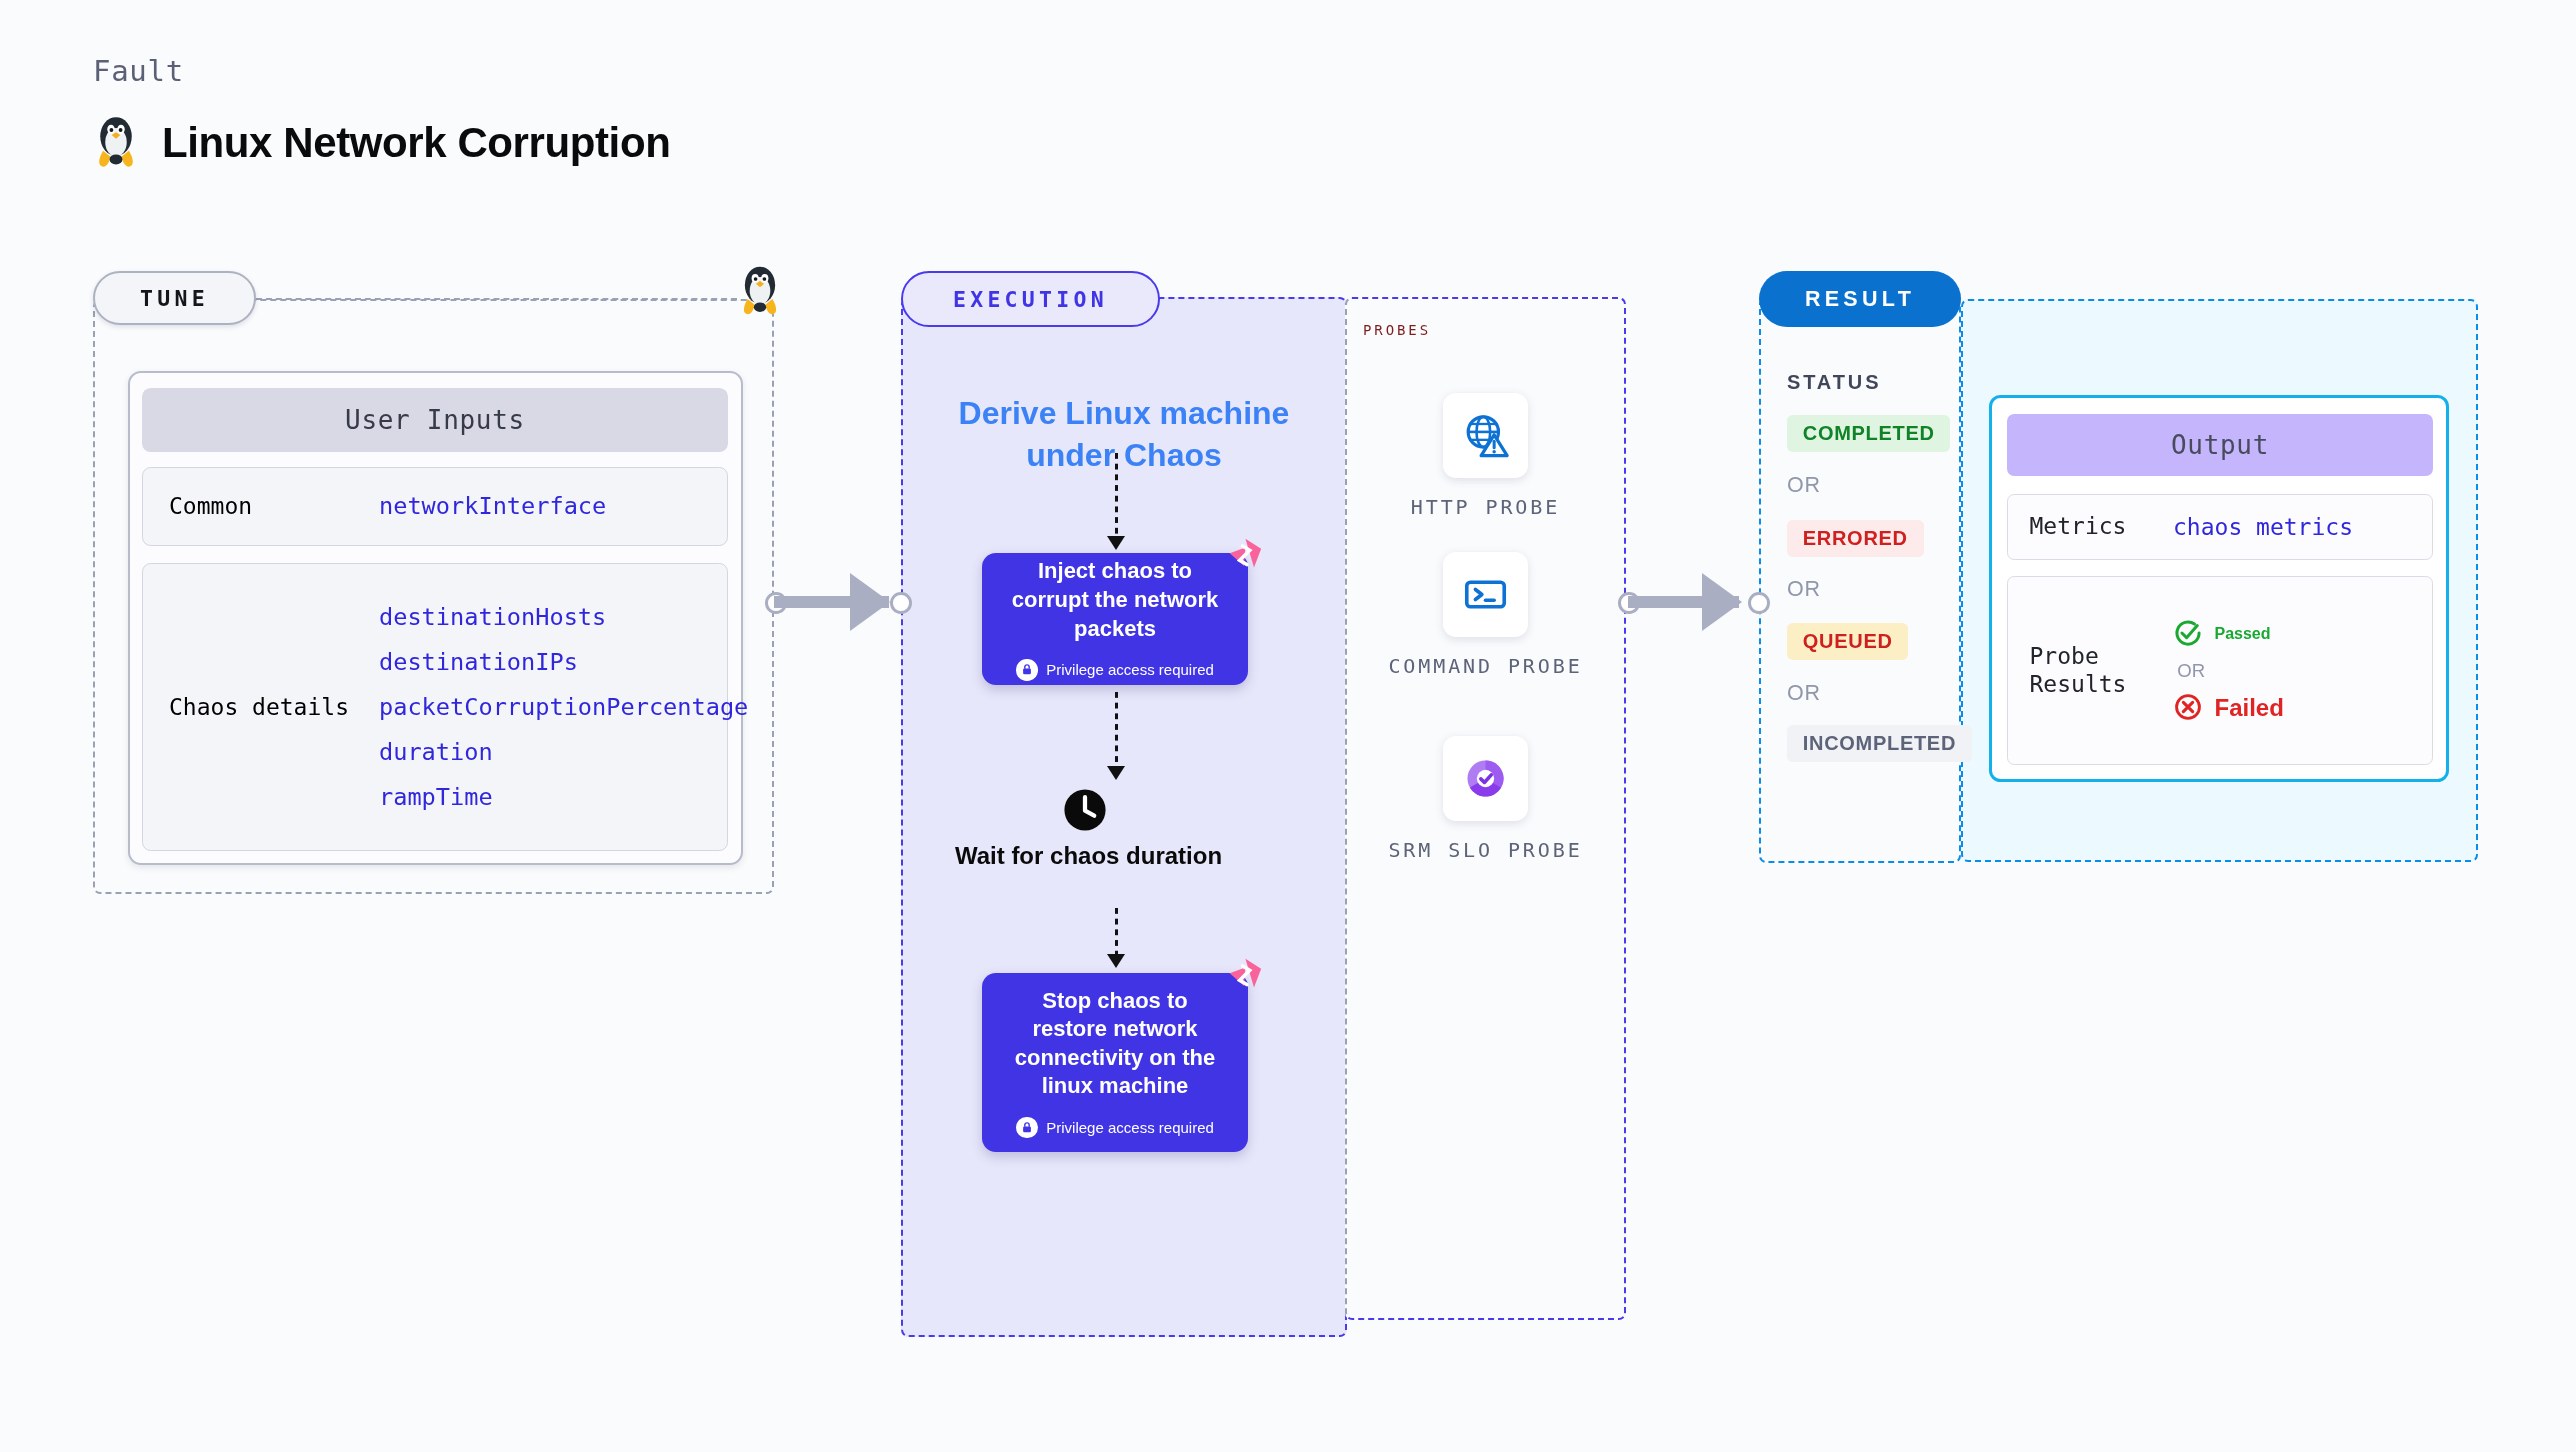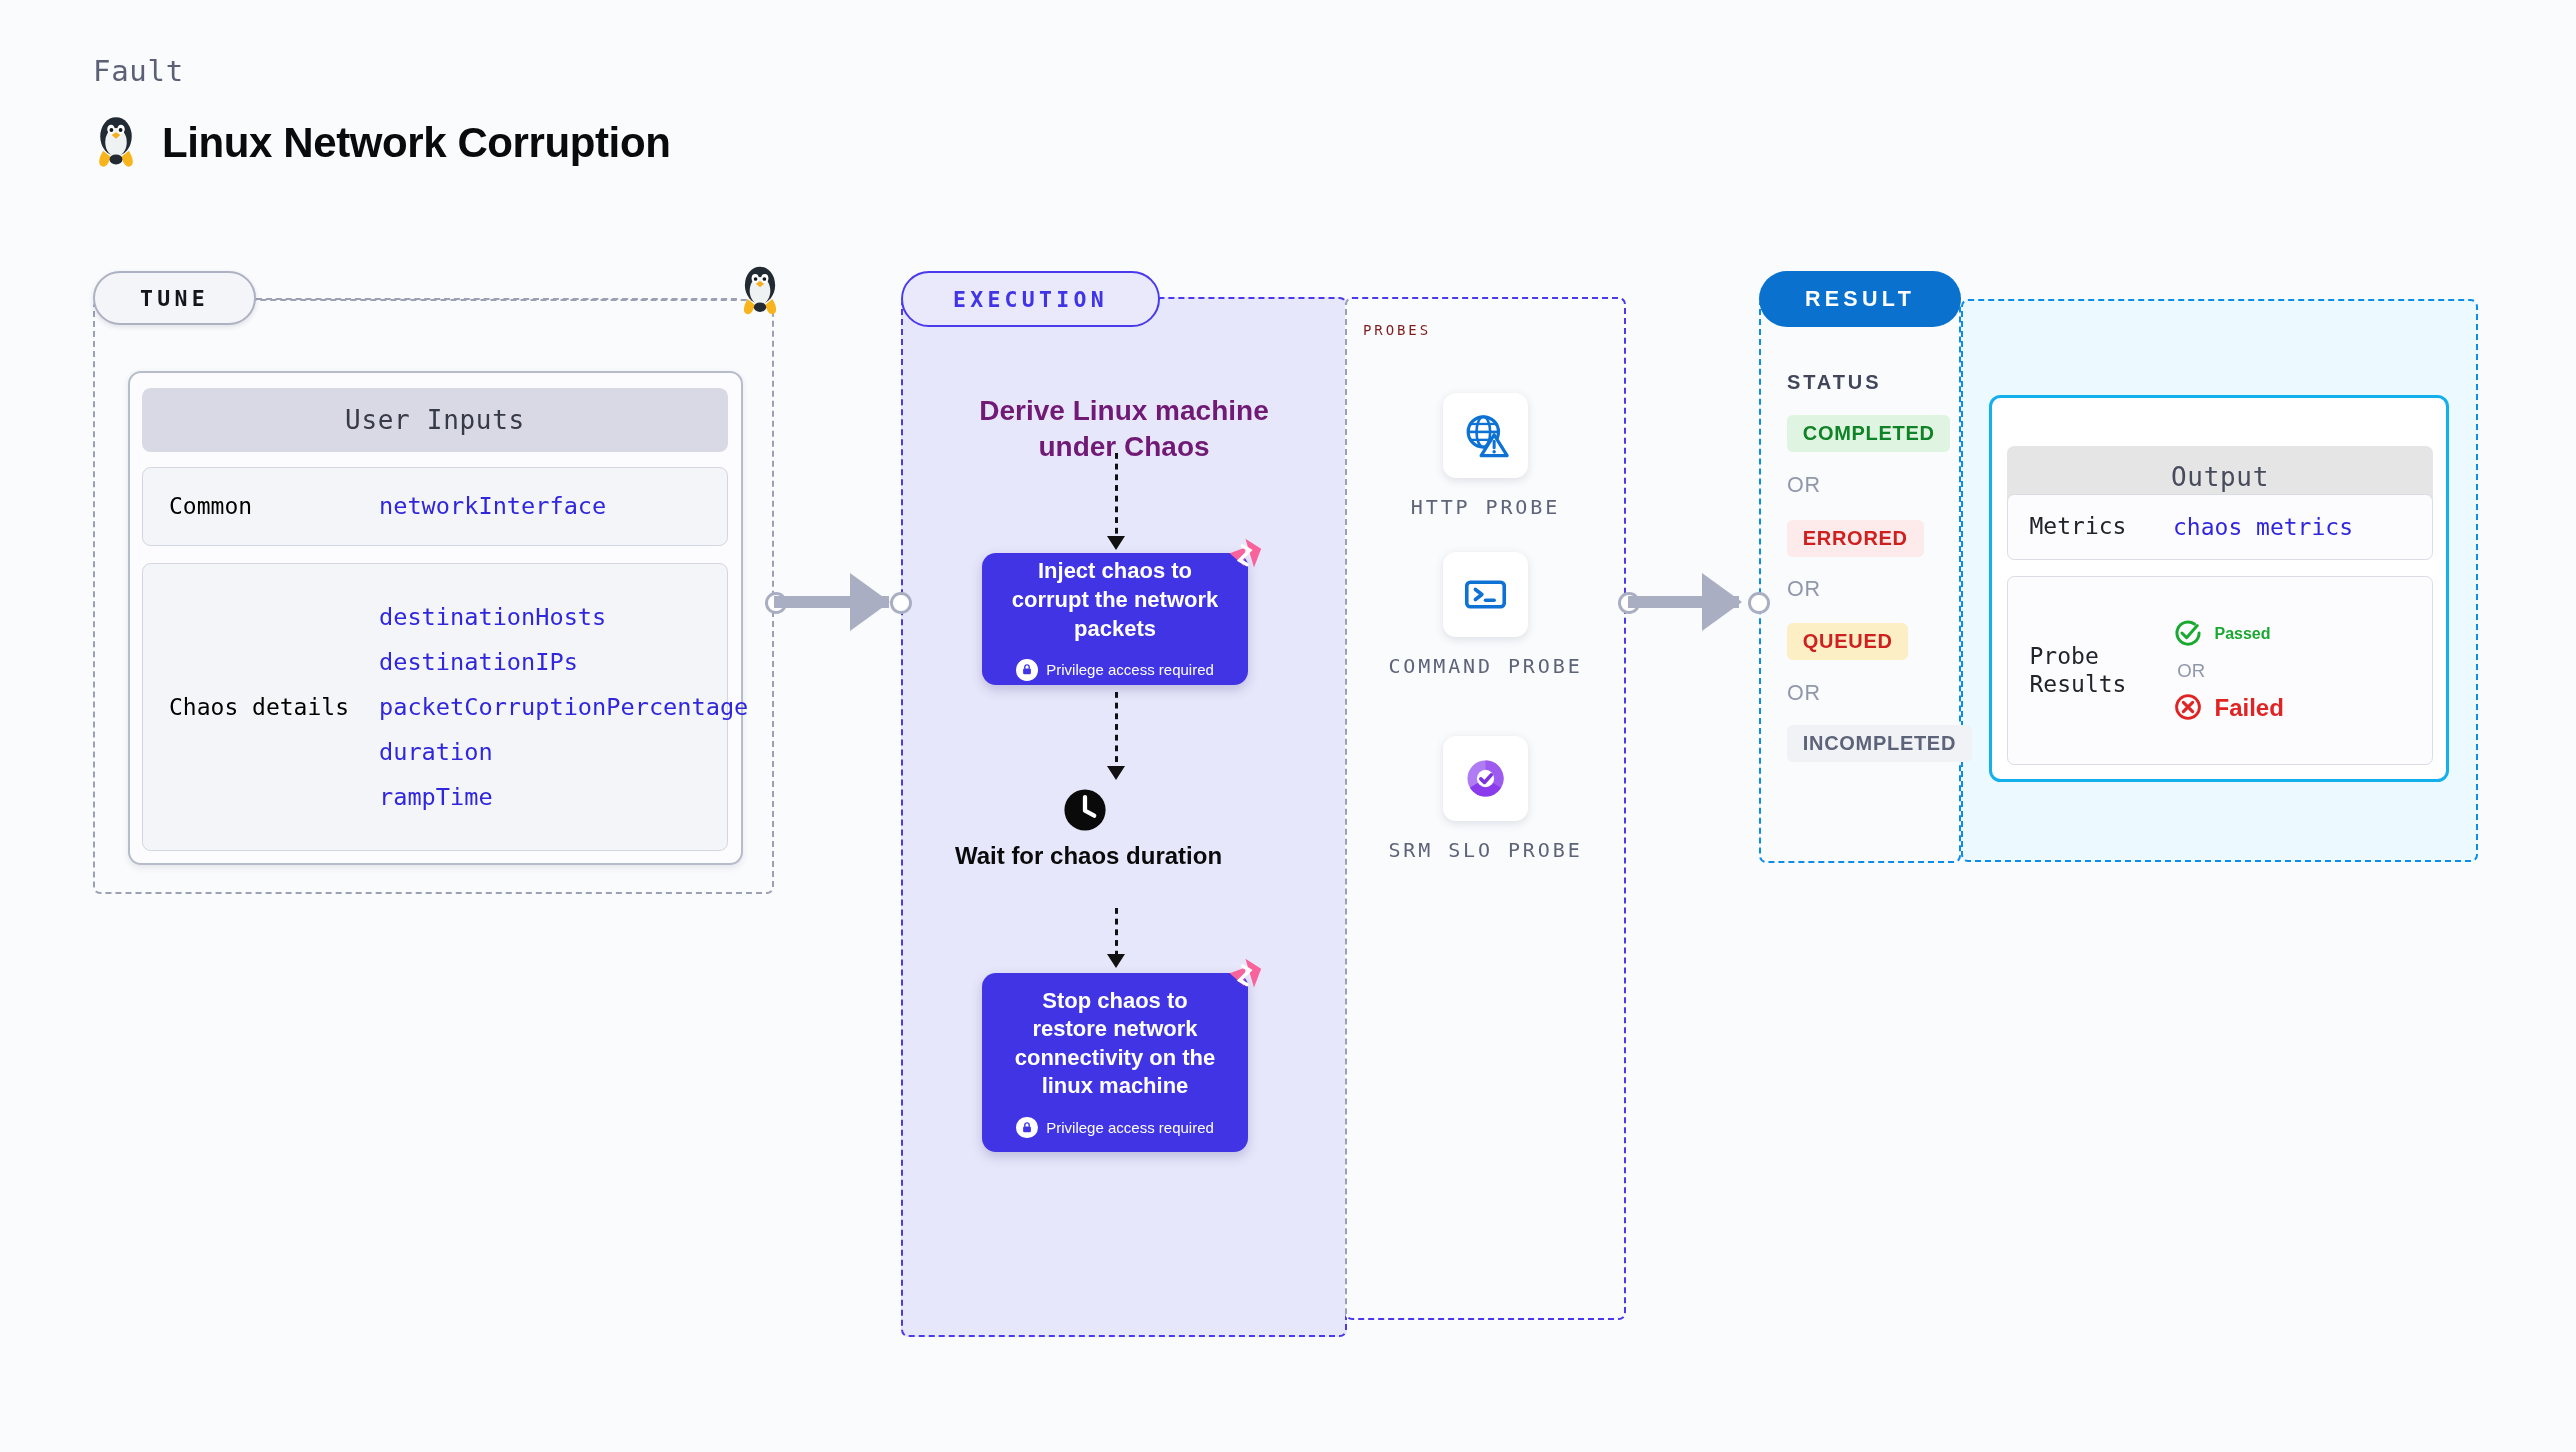--- a/index.html
+++ b/index.html
@@ -86,22 +86,22 @@
   .tune-key {
     font-size: 23px; color: #000000; padding-left: 26px;
     width: 236px; flex: 0 0 236px; line-height: 1.25;
   }
   .tune-vals { display: flex; flex-direction: column; gap: 18.6px; }
   .tune-val { font-size: 23.6px; color: #3027dd; line-height: 1.12; max-width: 301px; }
 
   
   #derive-text {
     left: 957px; top: 393px; width: 334px;
-    text-align: center; font-size: 28px; font-weight: bold;
-    color: #701a75; line-height: 1.3;
+    text-align: center; font-size: 32px; font-weight: bold;
+    color: #3b82f6; line-height: 1.3;
   }
   .dot-line {
     background-image: linear-gradient(#111 56%, transparent 0%);
     background-size: 3.6px 10.7px; background-repeat: repeat-y;
     width: 2.9px;
   }
   .arrow-head {
     width: 0; height: 0;
     border-left: 9.3px solid transparent; border-right: 9.3px solid transparent;
     border-top: 14.3px solid #111;
@@ -167,23 +167,23 @@
     position: absolute; left: 1787px; font-size: 21.5px; color: #9097ab; letter-spacing: 0.7px;
   }
 
   
   #output-card {
     left: 1989px; top: 395px; width: 460px; height: 387px;
     background: #ffffff; border: 3.6px solid #14b0ec; border-radius: 11.5px;
   }
   #output-header {
     left: 2007px; top: 414px; width: 426px; height: 62px;
-    background: #e5e5e5; border-radius: 7.2px;
+    background: #c4b5fd; border-radius: 7.2px;
     display: flex; align-items: center; justify-content: center;
-    font-size: 26px; color: #474b5c; letter-spacing: 0.7px; margin-top: 32px;
+    font-size: 26px; color: #474b5c; letter-spacing: 0.7px;
   }
   .out-row {
     position: absolute; background: #fcfcfe; border: 1.4px solid #d9dce4;
     border-radius: 7.2px; display: flex; align-items: center;
   }
   #metrics-row { left: 2007px; top: 494px; width: 426px; height: 66px; }
   #probe-results-row { left: 2007px; top: 576px; width: 426px; height: 189px; }
   .out-key { font-size: 23px; color: #22242c; padding-left: 21.5px; width: 165px; flex: 0 0 165px; line-height: 1.2; }
   .out-val { font-size: 23px; color: #3027dd; }
   .pf-stack { display: flex; flex-direction: column; gap: 10px; }

